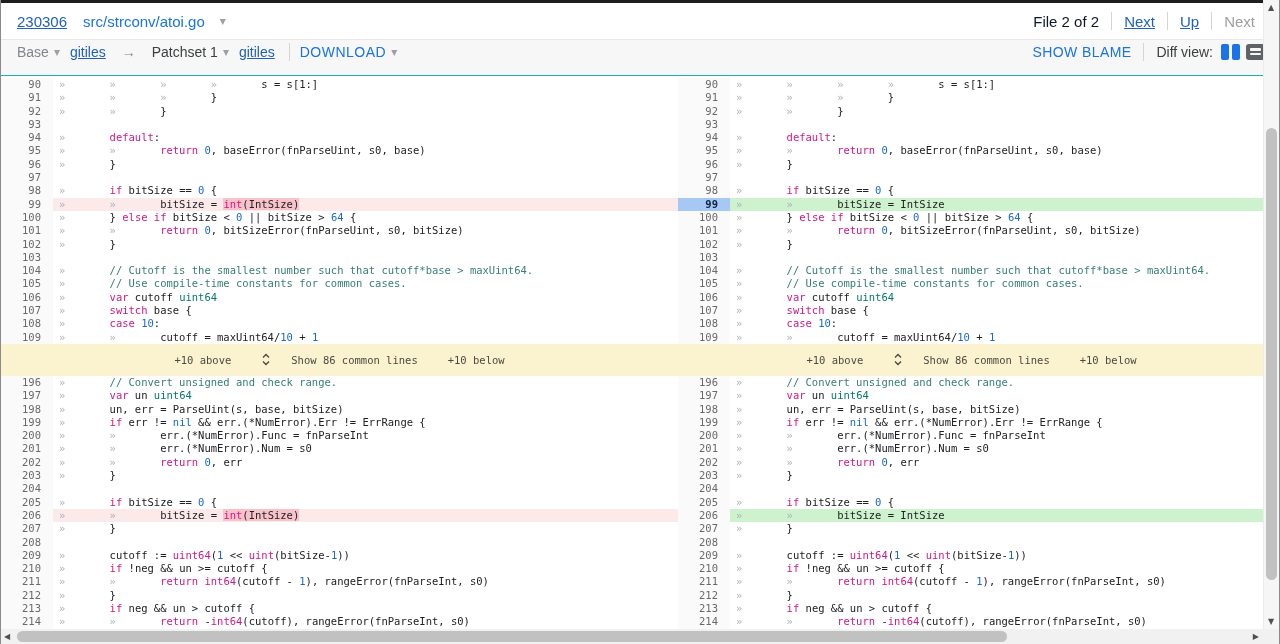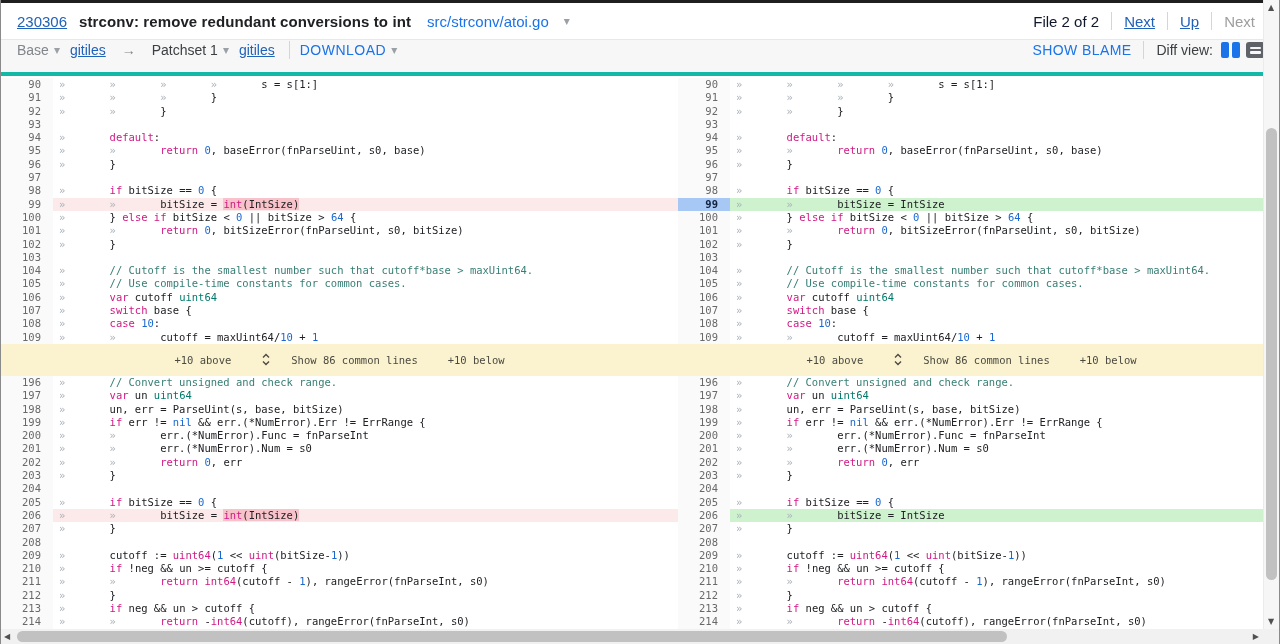--- a/index.html
+++ b/index.html
@@ -19,21 +19,21 @@
   .caret { color:#9aa0a6; font-size:12px; margin-left:5px; }
   .spacer { flex:1; }
   .fcount { color:#0f172a; }
   .vsep { width:1px; height:18px; background:#d5d5d5; margin:0 12px; }
   .navlink { color:var(--lnk,#2062ba); text-decoration:underline; cursor:pointer; }
   .navdis { color:#9e9e9e; }
   header .rightpad { width:10px; }
 
   
   .toolbar { height:37px; display:flex; align-items:center; padding:0 14px 12px 16px;
-             background:#f7f7f7; border-top:1px solid #e8e8e8; border-bottom:4px solid #14b8a6;
+             background:#f7f7f7; border-top:1px solid #e8e8e8; border-bottom:1px solid #14b8a6;
              font-size:14px; color:#5f6368; }
   .tb-item { display:inline-flex; align-items:center; }
   .tb-base { color:#80868b; }
   .tb-link { color:var(--lnk,#2062ba); text-decoration:underline; margin:0 10px; cursor:pointer; }
   .tb-arrow { color:#80868b; margin:0 6px; }
   .tb-ps { color:#3c4043; margin-left:10px; }
   .tb-dl { color:var(--act,#1a73e8); letter-spacing:.5px; margin-left:6px; cursor:pointer; }
   .tb-blame { color:var(--act,#1a73e8); letter-spacing:.4px; cursor:pointer; }
   .tb-dv { color:#3c4043; }
   .sxs-icon { display:inline-flex; gap:3px; margin:0 6px 0 8px; cursor:pointer; }
@@ -88,21 +88,20 @@
   .corner { position:absolute; right:0; bottom:0; width:16px; height:15px; background:#f1f1f1; }
 </style>
 </head>
 <body>
 
 <div class="app">
   <div class="topstrip"></div>
 
   <header>
     <a class="chg">230306</a>
-    <span class="title">strconv: remove redundant conversions to int</span>
     <span class="filesel">
       <span class="fp">src/strconv/atoi.go</span>
       <span class="caret">▾</span>
     </span>
     <span class="spacer"></span>
     <span class="fcount">File 2 of 2</span>
     <span class="vsep"></span>
     <a class="navlink">Next</a>
     <span class="vsep"></span>
     <a class="navlink">Up</a>

